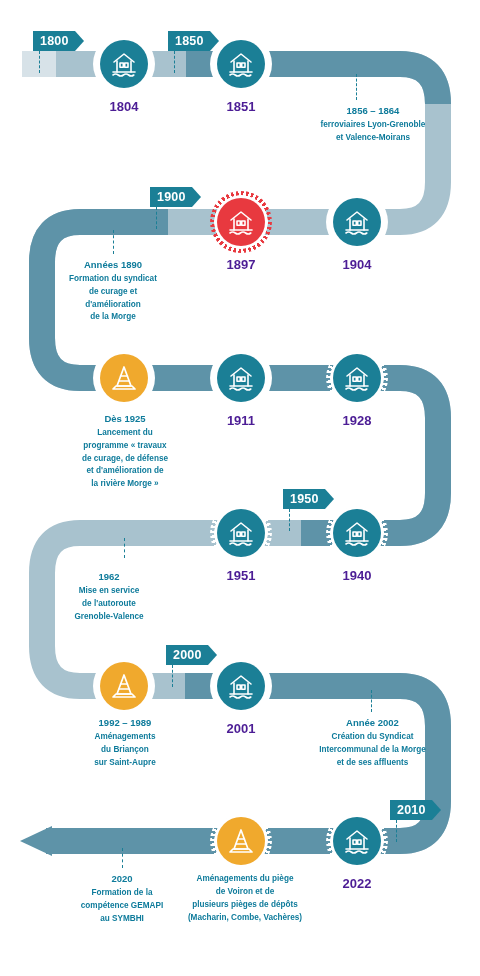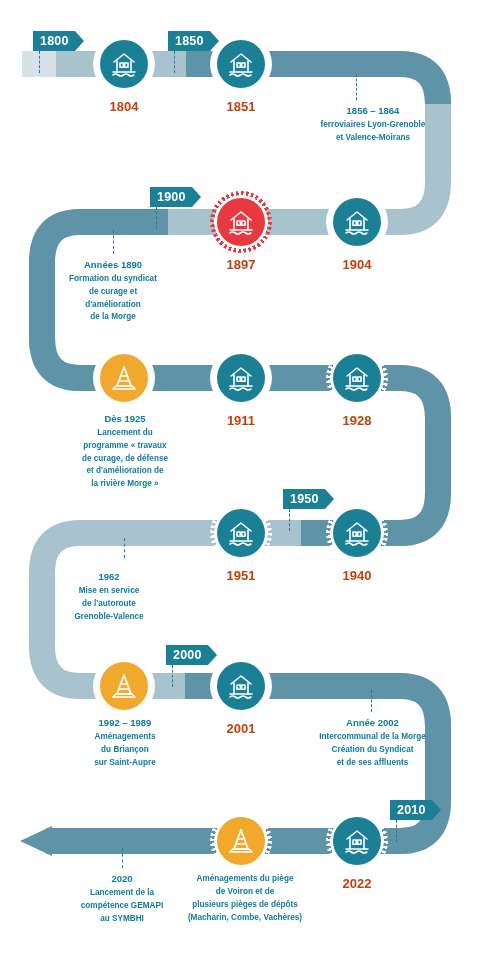--- a/index.html
+++ b/index.html
@@ -77,21 +77,21 @@
   .node.scallop.alert .ring {
     background:
       radial-gradient(circle at center, #ffffff 0 26.5px, transparent 27px),
       repeating-conic-gradient(from 0deg, #e8393f 0deg 5deg, transparent 5deg 10deg);
   }
 
   
   .yearlabel {
     position: absolute;
     text-align: center;
-    color: #c2410c;
+    color: #4c1d95;
     font-size: 13px;
     font-weight: bold;
     z-index: 6;
     white-space: nowrap;
   }
   .block {
     position: absolute;
     text-align: center;
     color: #1b7f96;
     z-index: 6;
@@ -397,27 +397,27 @@
         <span class="bd">Grenoble-Valence</span>
       </div>
       <div class="block" style="left: 55px; top: 716px; width: 140px;">
         <span class="bt">1992 – 1989</span>
         <span class="bd">Aménagements</span>
         <span class="bd">du Briançon</span>
         <span class="bd">sur Saint-Aupre</span>
       </div>
       <div class="block" style="left: 290px; top: 716px; width: 165px;">
         <span class="bt">Année 2002</span>
+        <span class="bd">Création du Syndicat</span>
         <span class="bd">Intercommunal de la Morge</span>
-        <span class="bd">Création du Syndicat</span>
         <span class="bd">et de ses affluents</span>
       </div>
       <div class="block" style="left: 62px; top: 872px; width: 120px;">
         <span class="bt">2020</span>
-        <span class="bd">Lancement de la</span>
+        <span class="bd">Formation de la</span>
         <span class="bd">compétence GEMAPI</span>
         <span class="bd">au SYMBHI</span>
       </div>
       <div class="block" style="left: 165px; top: 872px; width: 160px;">
         <span class="bd">Aménagements du piège</span>
         <span class="bd">de Voiron et de</span>
         <span class="bd">plusieurs pièges de dépôts</span>
         <span class="bd">(Macharin, Combe, Vachères)</span>
       </div>
     </div>

